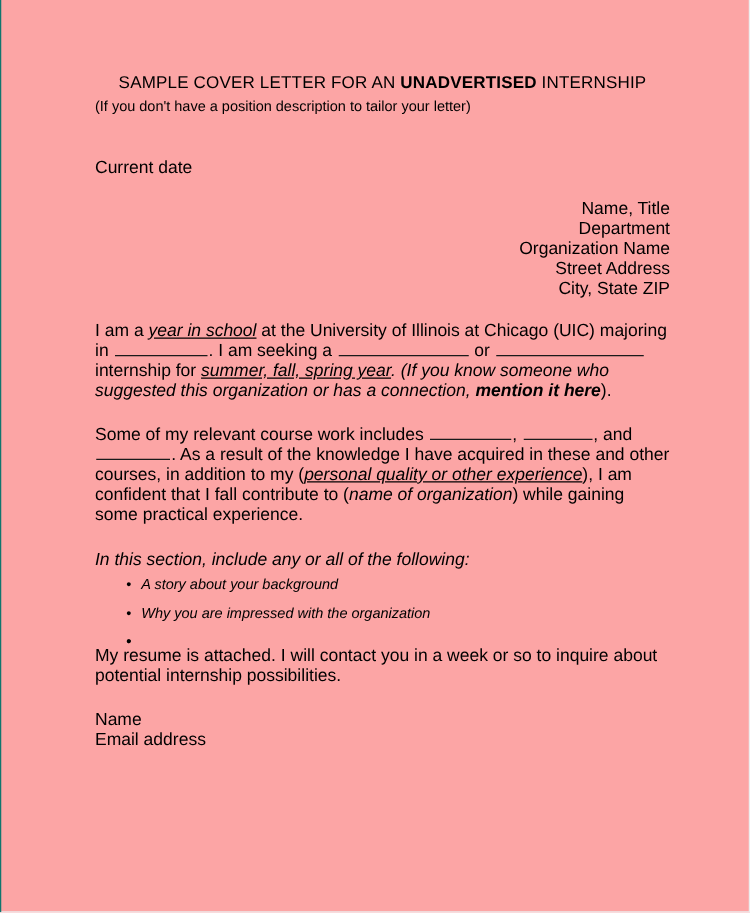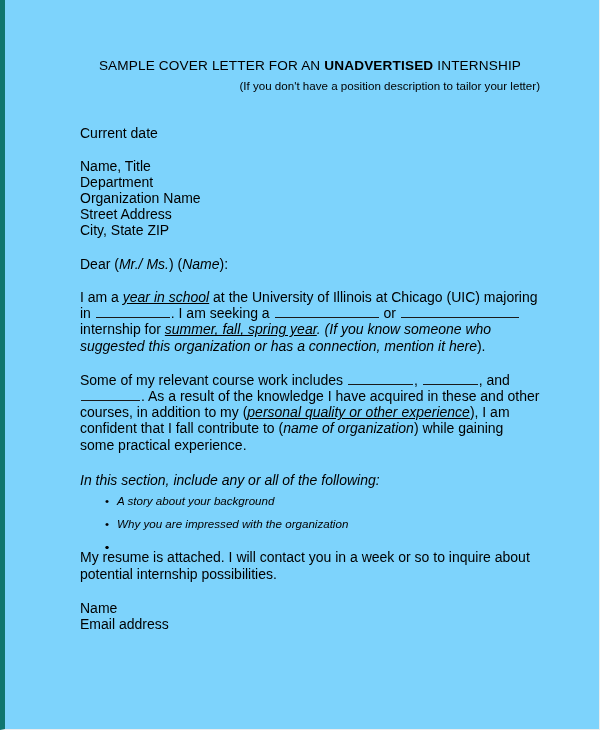--- a/index.html
+++ b/index.html
@@ -4,23 +4,23 @@
 <style>
   html, body {
     margin: 0;
     padding: 0;
     background: #ffffff;
   }
   .page {
     position: relative;
     width: 600px;
     height: 730px;
-    background: #7dd3fc;
+    background: #fca5a5;
     box-sizing: border-box;
-    border-left: 5px solid #0f766e;
+    border-left: 1px solid #0f766e;
     border-right: 1px solid #ececed;
     border-bottom: 1px solid #ececed;
     font-family: "Liberation Sans", sans-serif;
     color: #000000;
     overflow: hidden;
   }
   .content {
     position: absolute;
     left: 75px;
     top: 0;
@@ -29,49 +29,49 @@
   .doc-title {
     text-align: center;
     font-size: 13.6px;
     letter-spacing: 0.15px;
     margin-top: 58px;
     line-height: 1.25;
     white-space: nowrap;
   }
   .doc-title .bold { font-weight: bold; }
   .doc-subtitle {
-    text-align: right;
+    text-align: left;
     font-size: 11.6px;
     margin-top: 4px;
     line-height: 1.25;
   }
   .block {
     font-size: 14px;
     line-height: 16.2px;
   }
   .gap-date    { margin-top: 32px; }
   .gap-address { margin-top: 16px; }
   .gap-salut   { margin-top: 17px; }
   .gap-p1      { margin-top: 17px; }
   .gap-p2      { margin-top: 18px; }
   .gap-intro   { margin-top: 19px; }
   .gap-p3      { margin-top: 17px; }
   .gap-close   { margin-top: 18px; }
   .gap-sig     { margin-top: 18px; }
 
-  .addr-line { white-space: nowrap; }
+  .addr-line { white-space: nowrap; text-align: right; }
 
   i, .ital { font-style: italic; }
   .ital-u {
     font-style: italic;
     text-decoration: underline;
   }
   .bold-ital {
     font-style: italic;
-    font-weight: normal;
+    font-weight: bold;
     text-align: center;
   }
   
   .blank {
     display: inline-block;
     border-bottom: 1px solid #1a1a1a;
     vertical-align: baseline;
     height: 0.82em;
     margin: 0 1px;
   }
@@ -118,21 +118,20 @@
     <div class="block gap-date">Current date</div>
 
     <div class="block gap-address">
       <div class="addr-line">Name, Title</div>
       <div class="addr-line">Department</div>
       <div class="addr-line">Organization Name</div>
       <div class="addr-line">Street Address</div>
       <div class="addr-line">City, State ZIP</div>
     </div>
 
-    <div class="block gap-salut"><span>Dear (</span><i>Mr./ Ms.</i><span>) (</span><i>Name</i><span>):</span></div>
 
     <div class="block gap-p1"><span>I am a </span><span class="ital-u">year in school</span><span> at the University of Illinois at Chicago (UIC) majoring in</span>
       <span class="blank b-74"></span><span>. I am seeking a </span><span class="blank b-104"></span><span> or </span><span class="blank b-118"></span>
       <span>internship for </span><span class="ital-u">summer, fall, spring  year</span><i>.  (If you  know someone who suggested this</i>
       <i>organization or has a connection, </i><span class="bold-ital">mention it here</span><span>).</span></div>
 
     <div class="block gap-p2"><span>Some of my relevant course work includes </span><span class="blank b-65"></span><span>, </span><span class="blank b-55"></span><span>, and</span>
       <span class="blank b-59"></span><span>.  As a result of the knowledge I have acquired in these and other courses,</span>
       <span>in addition to my (</span><span class="ital-u">personal quality or other experience</span><span>), I am confident that I fall</span>
       <span>contribute to (</span><i>name of organization</i><span>) while gaining some practical experience.</span></div>

